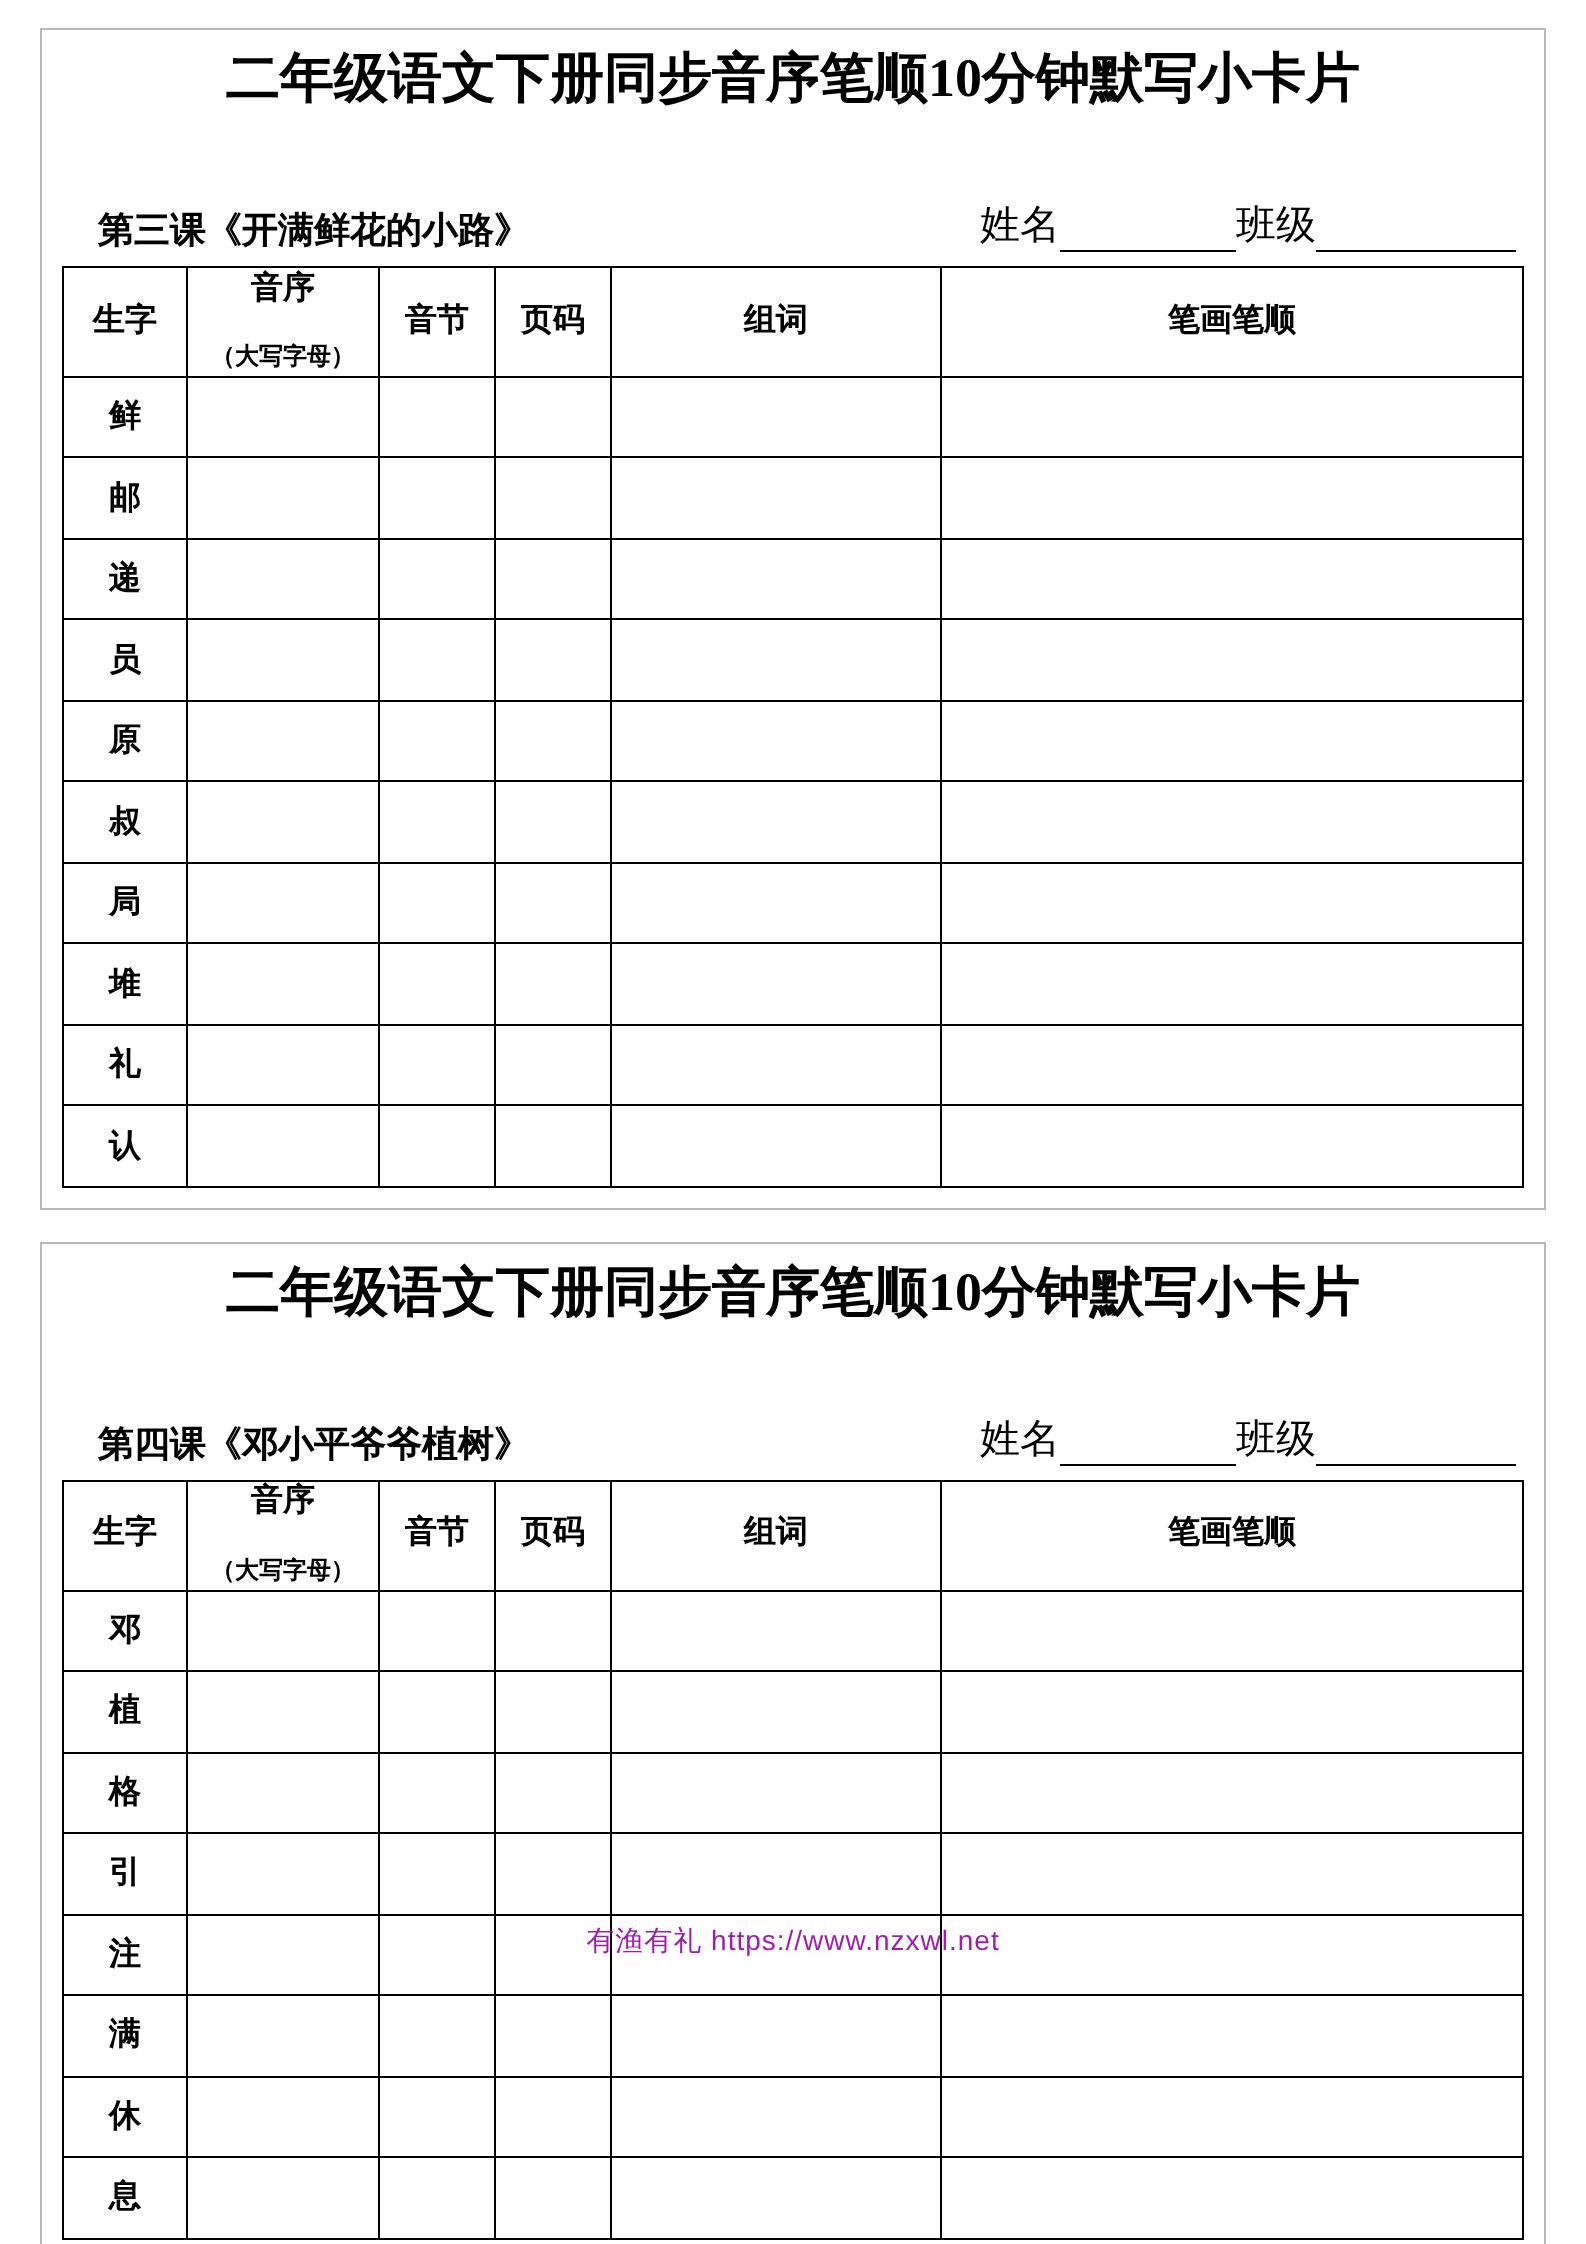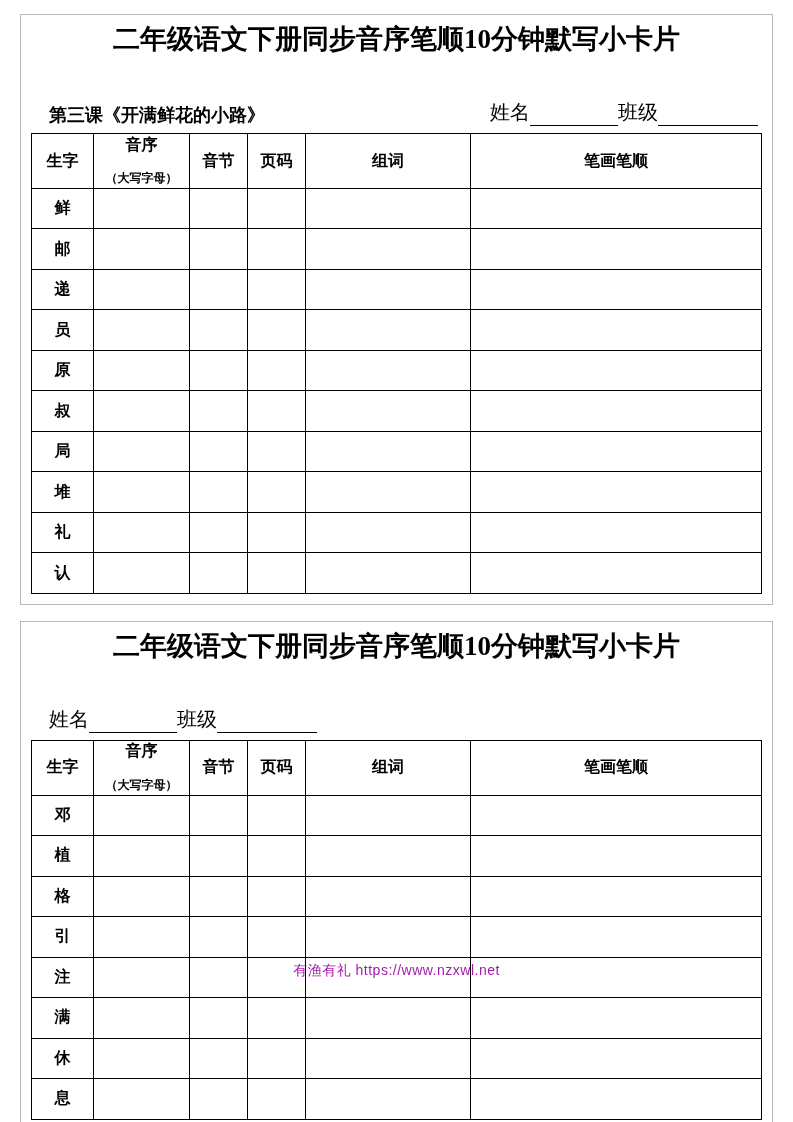--- a/index.html
+++ b/index.html
@@ -232,20 +232,21 @@
           <td></td>
           <td></td>
         </tr>
       </tbody>
     </table>
   </div>
 
   <div class="card second">
     <div class="card-title">二年级语文下册同步音序笔顺10分钟默写小卡片</div>
     <div class="sub-row">
+      <div class="lesson-title">第四课《邓小平爷爷植树》</div>
       <div class="name-class">
         <span>姓名</span><span class="blank-line blank-90"></span><span>班级</span><span class="blank-line blank-100"></span>
       </div>
     </div>
 
     <table class="grid">
       <colgroup>
         <col class="col-1">
           <col class="col-2">
           <col class="col-3">

